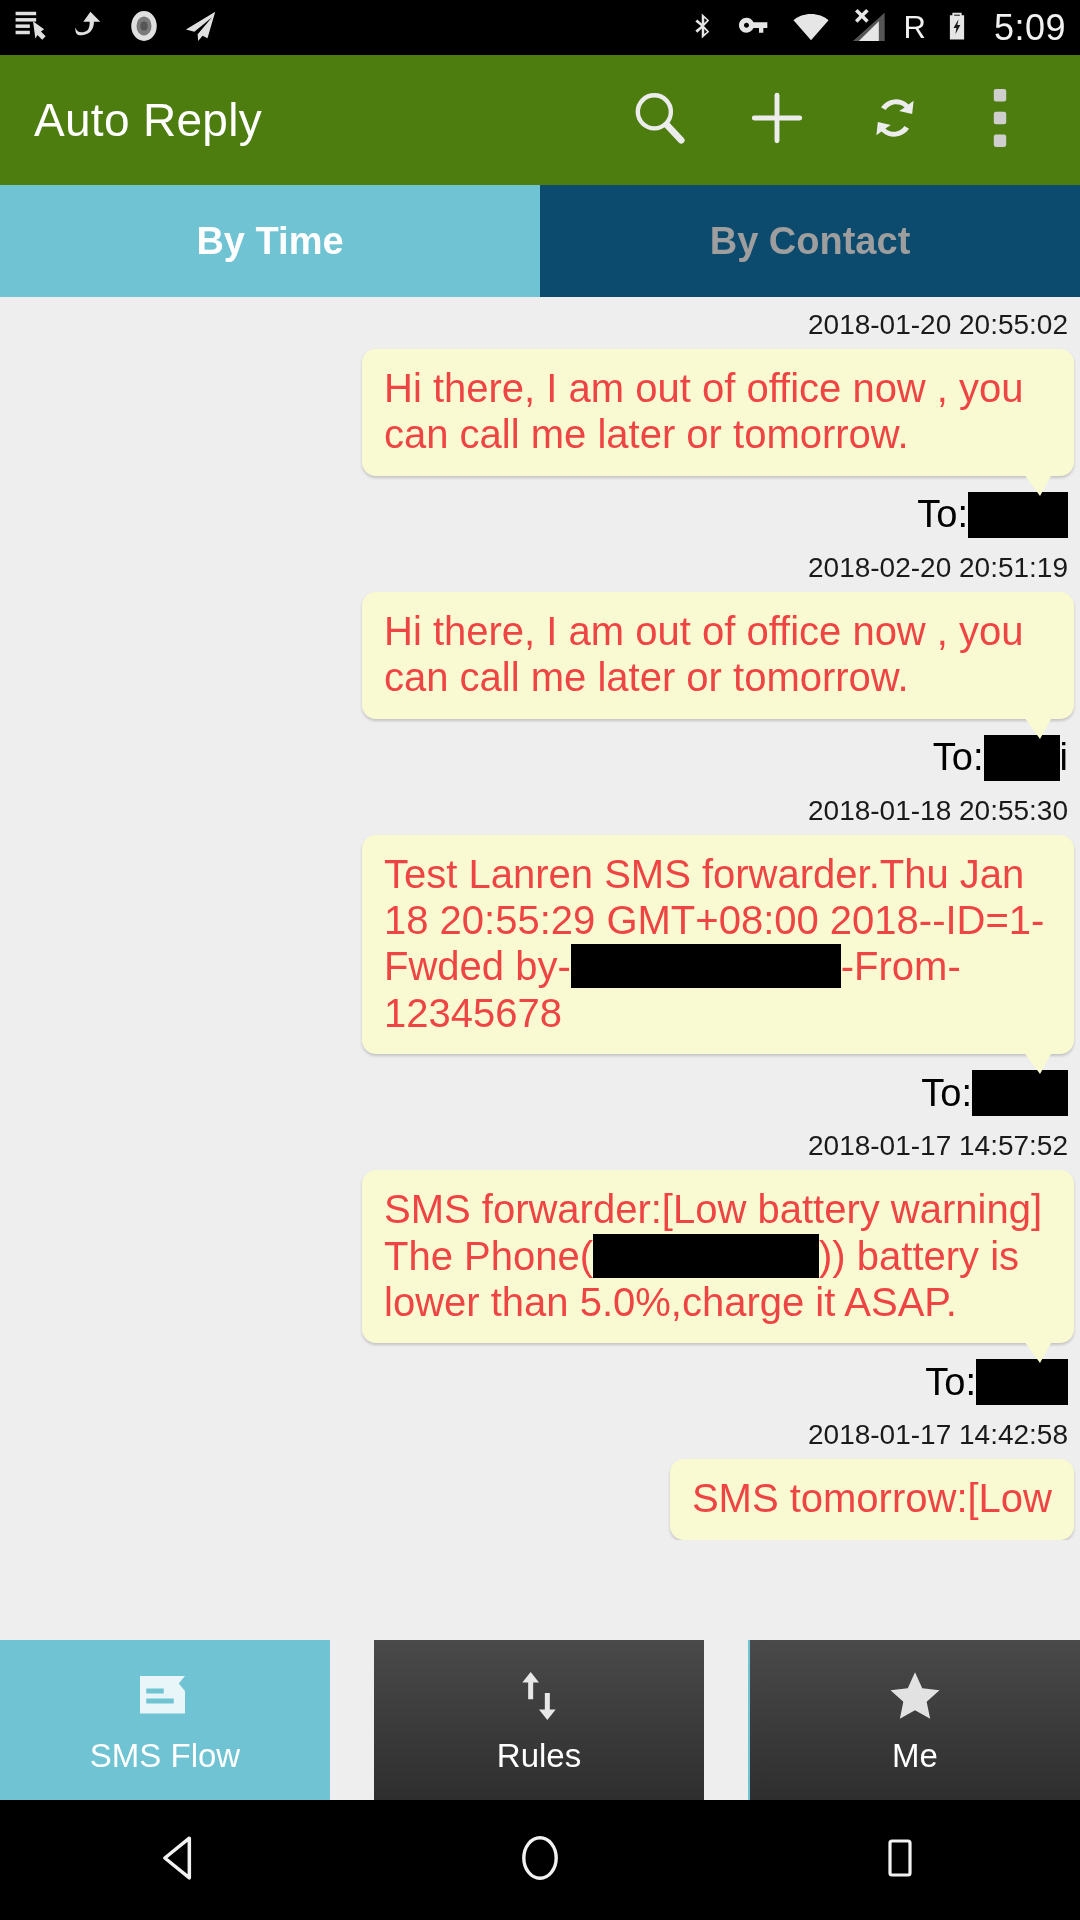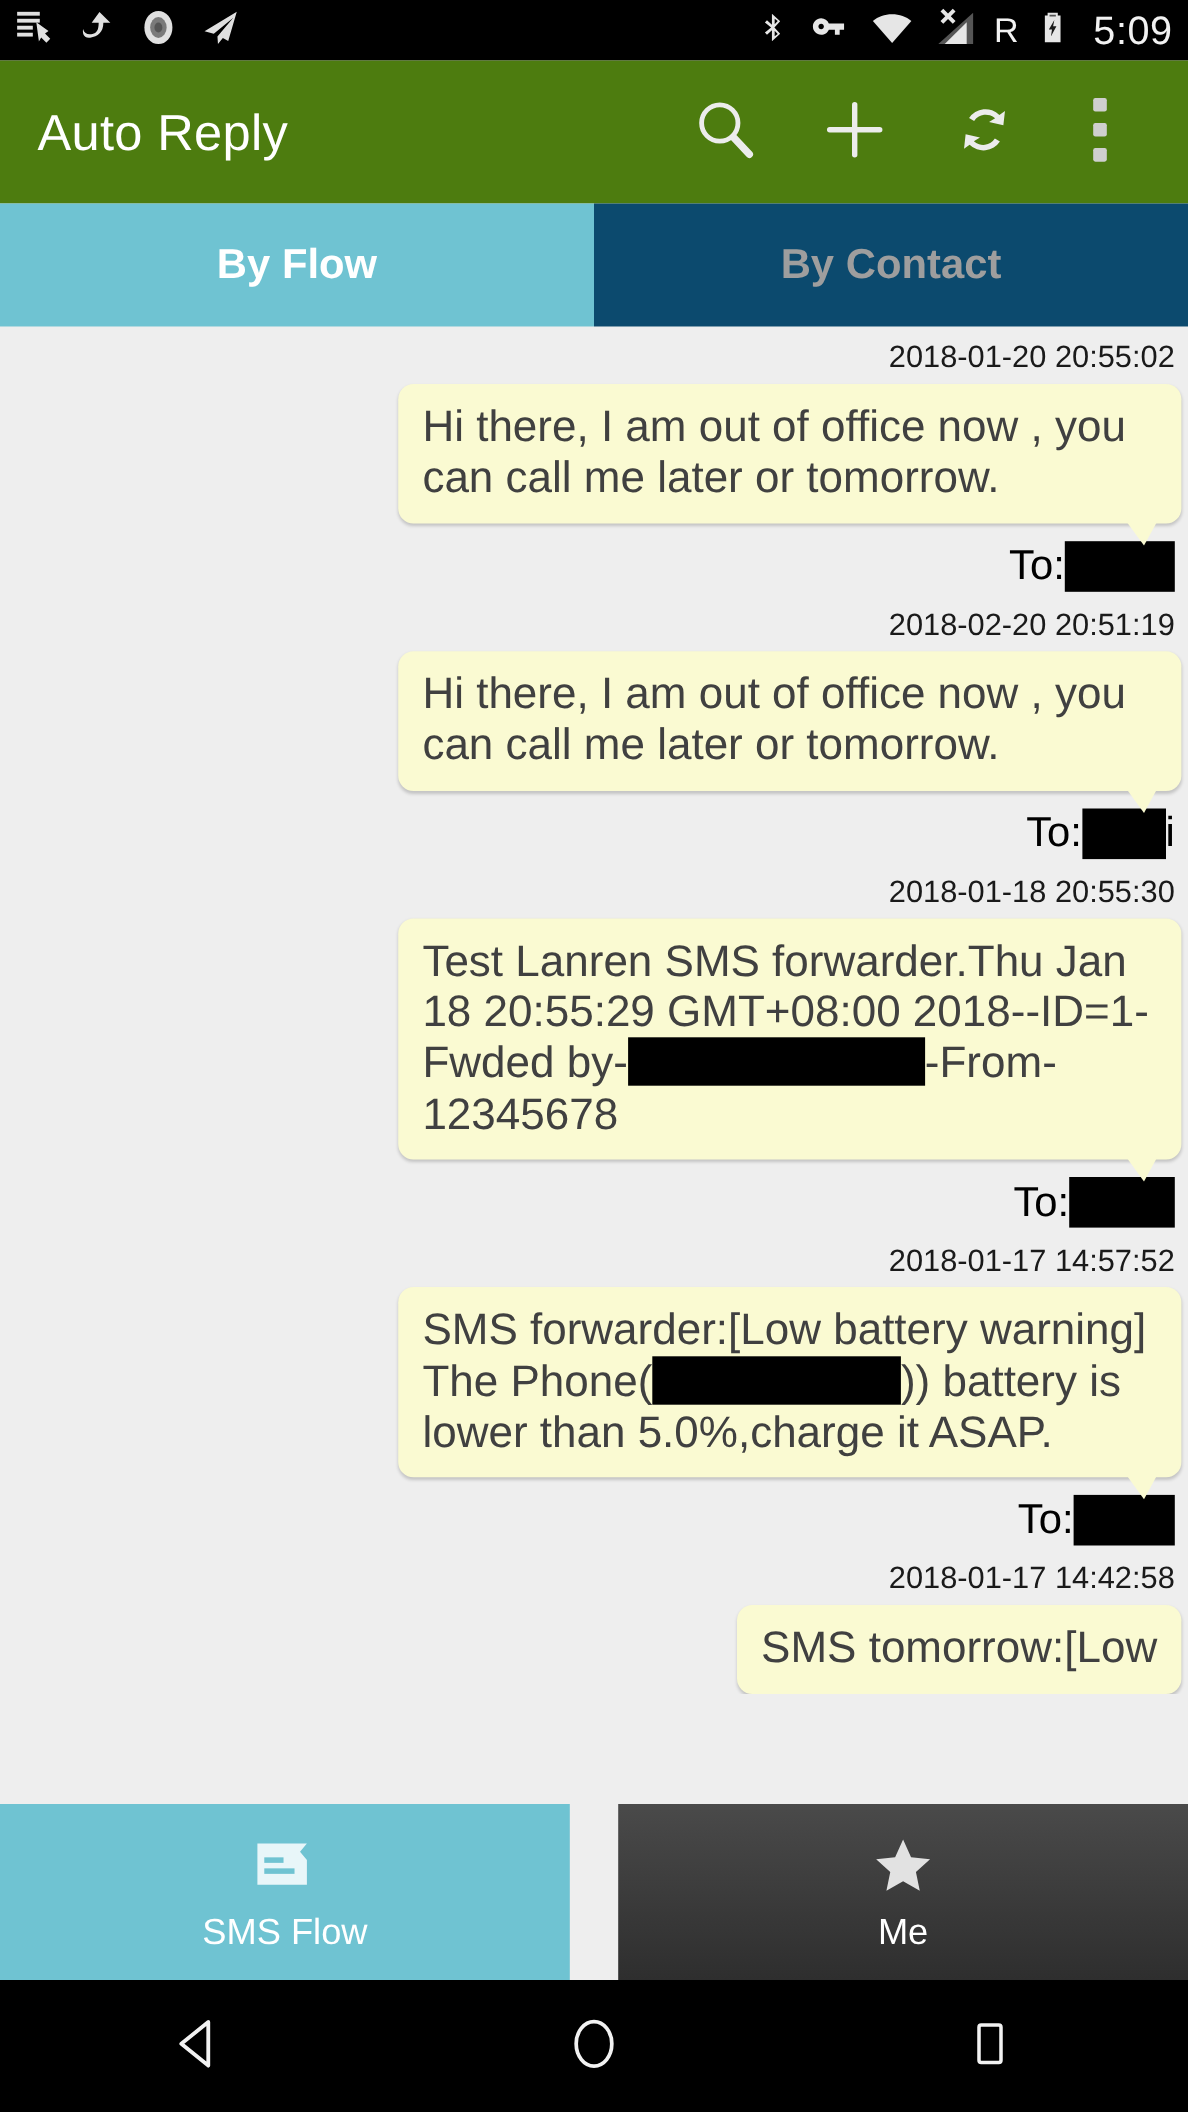--- a/index.html
+++ b/index.html
@@ -49,21 +49,21 @@
     max-width:712px; padding:16px 22px 18px 22px;
     box-shadow:0 2px 3px rgba(0,0,0,.18);
   }
   .bubble::after{
     content:""; position:absolute; right:22px; bottom:-20px;
     width:0; height:0;
     border-left:16px solid transparent;
     border-right:12px solid transparent;
     border-top:22px solid #FAFAD2;
   }
-  .bubble-text { font-size:40px; line-height:1.16; color:#404040; word-wrap:break-word; }
+  .bubble-text { font-size:40px; line-height:1.16; color:#ef4444; word-wrap:break-word; }
   .to-row { display:flex; justify-content:flex-end; align-items:center;
             font-size:38px; color:#000; padding:16px 6px 2px 0; }
   .redact { display:inline-block; background:#000; height:46px; vertical-align:middle; }
   .redact.w-a { width:100px; }
   .redact.w-b { width:76px; }
   .redact.w-c { width:96px; }
   .redact.w-d { width:92px; }
   .inline-redact { display:inline-block; background:#000; height:44px; vertical-align:-8px; }
   .inline-redact.long { width:270px; }
   .inline-redact.mid { width:226px; }
@@ -188,21 +188,21 @@
             <rect x="0" y="12" width="6" height="6" rx="1"></rect>
             <rect x="0" y="23" width="6" height="6" rx="1"></rect>
           </svg>
         </span>
       </div>
     </div>
   </div>
 
   <div class="tabs">
     <div class="tab active">
-      <span>By Flow</span>
+      <span>By Time</span>
     </div>
     <div class="tab inactive">
       <span>By Contact</span>
     </div>
   </div>
 
   <div class="list">
 
     <div class="msg-group">
       <div class="ts">2018-01-20 20:55:02</div>
@@ -274,20 +274,29 @@
         <svg width="60" height="50" viewBox="0 0 24 20" fill="#E8F6F9">
           <path d="M2 2h18l-2.5 3 2.5 3v9H2z"></path>
           <rect x="4.5" y="7" width="7" height="2" fill="#6FC3D2"></rect>
           <rect x="4.5" y="11" width="11" height="2" fill="#6FC3D2"></rect>
         </svg>
       </span>
       <span>SMS Flow</span>
     </div>
     <div class="bn idle">
       <span class="bn-ico">
+        <svg width="50" height="56" viewBox="0 0 24 26" fill="#E8E8E8">
+          <path d="M8 1.5l4 5H9.2v8H6.8v-8H4z"></path>
+          <path d="M16 24.5l-4-5h2.8v-8h2.4v8H20z"></path>
+        </svg>
+      </span>
+      <span>Rules</span>
+    </div>
+    <div class="bn idle">
+      <span class="bn-ico">
         <svg width="58" height="56" viewBox="0 0 24 24" fill="#E2E2E2">
           <path d="M12 1.8l3.1 6.9 7.4.8-5.5 5 1.5 7.3L12 18.1 5.5 21.8 7 14.5 1.5 9.5l7.4-.8z"></path>
         </svg>
       </span>
       <span>Me</span>
     </div>
   </div>
 
   <div class="navbar">
     <div class="nav-btn">

